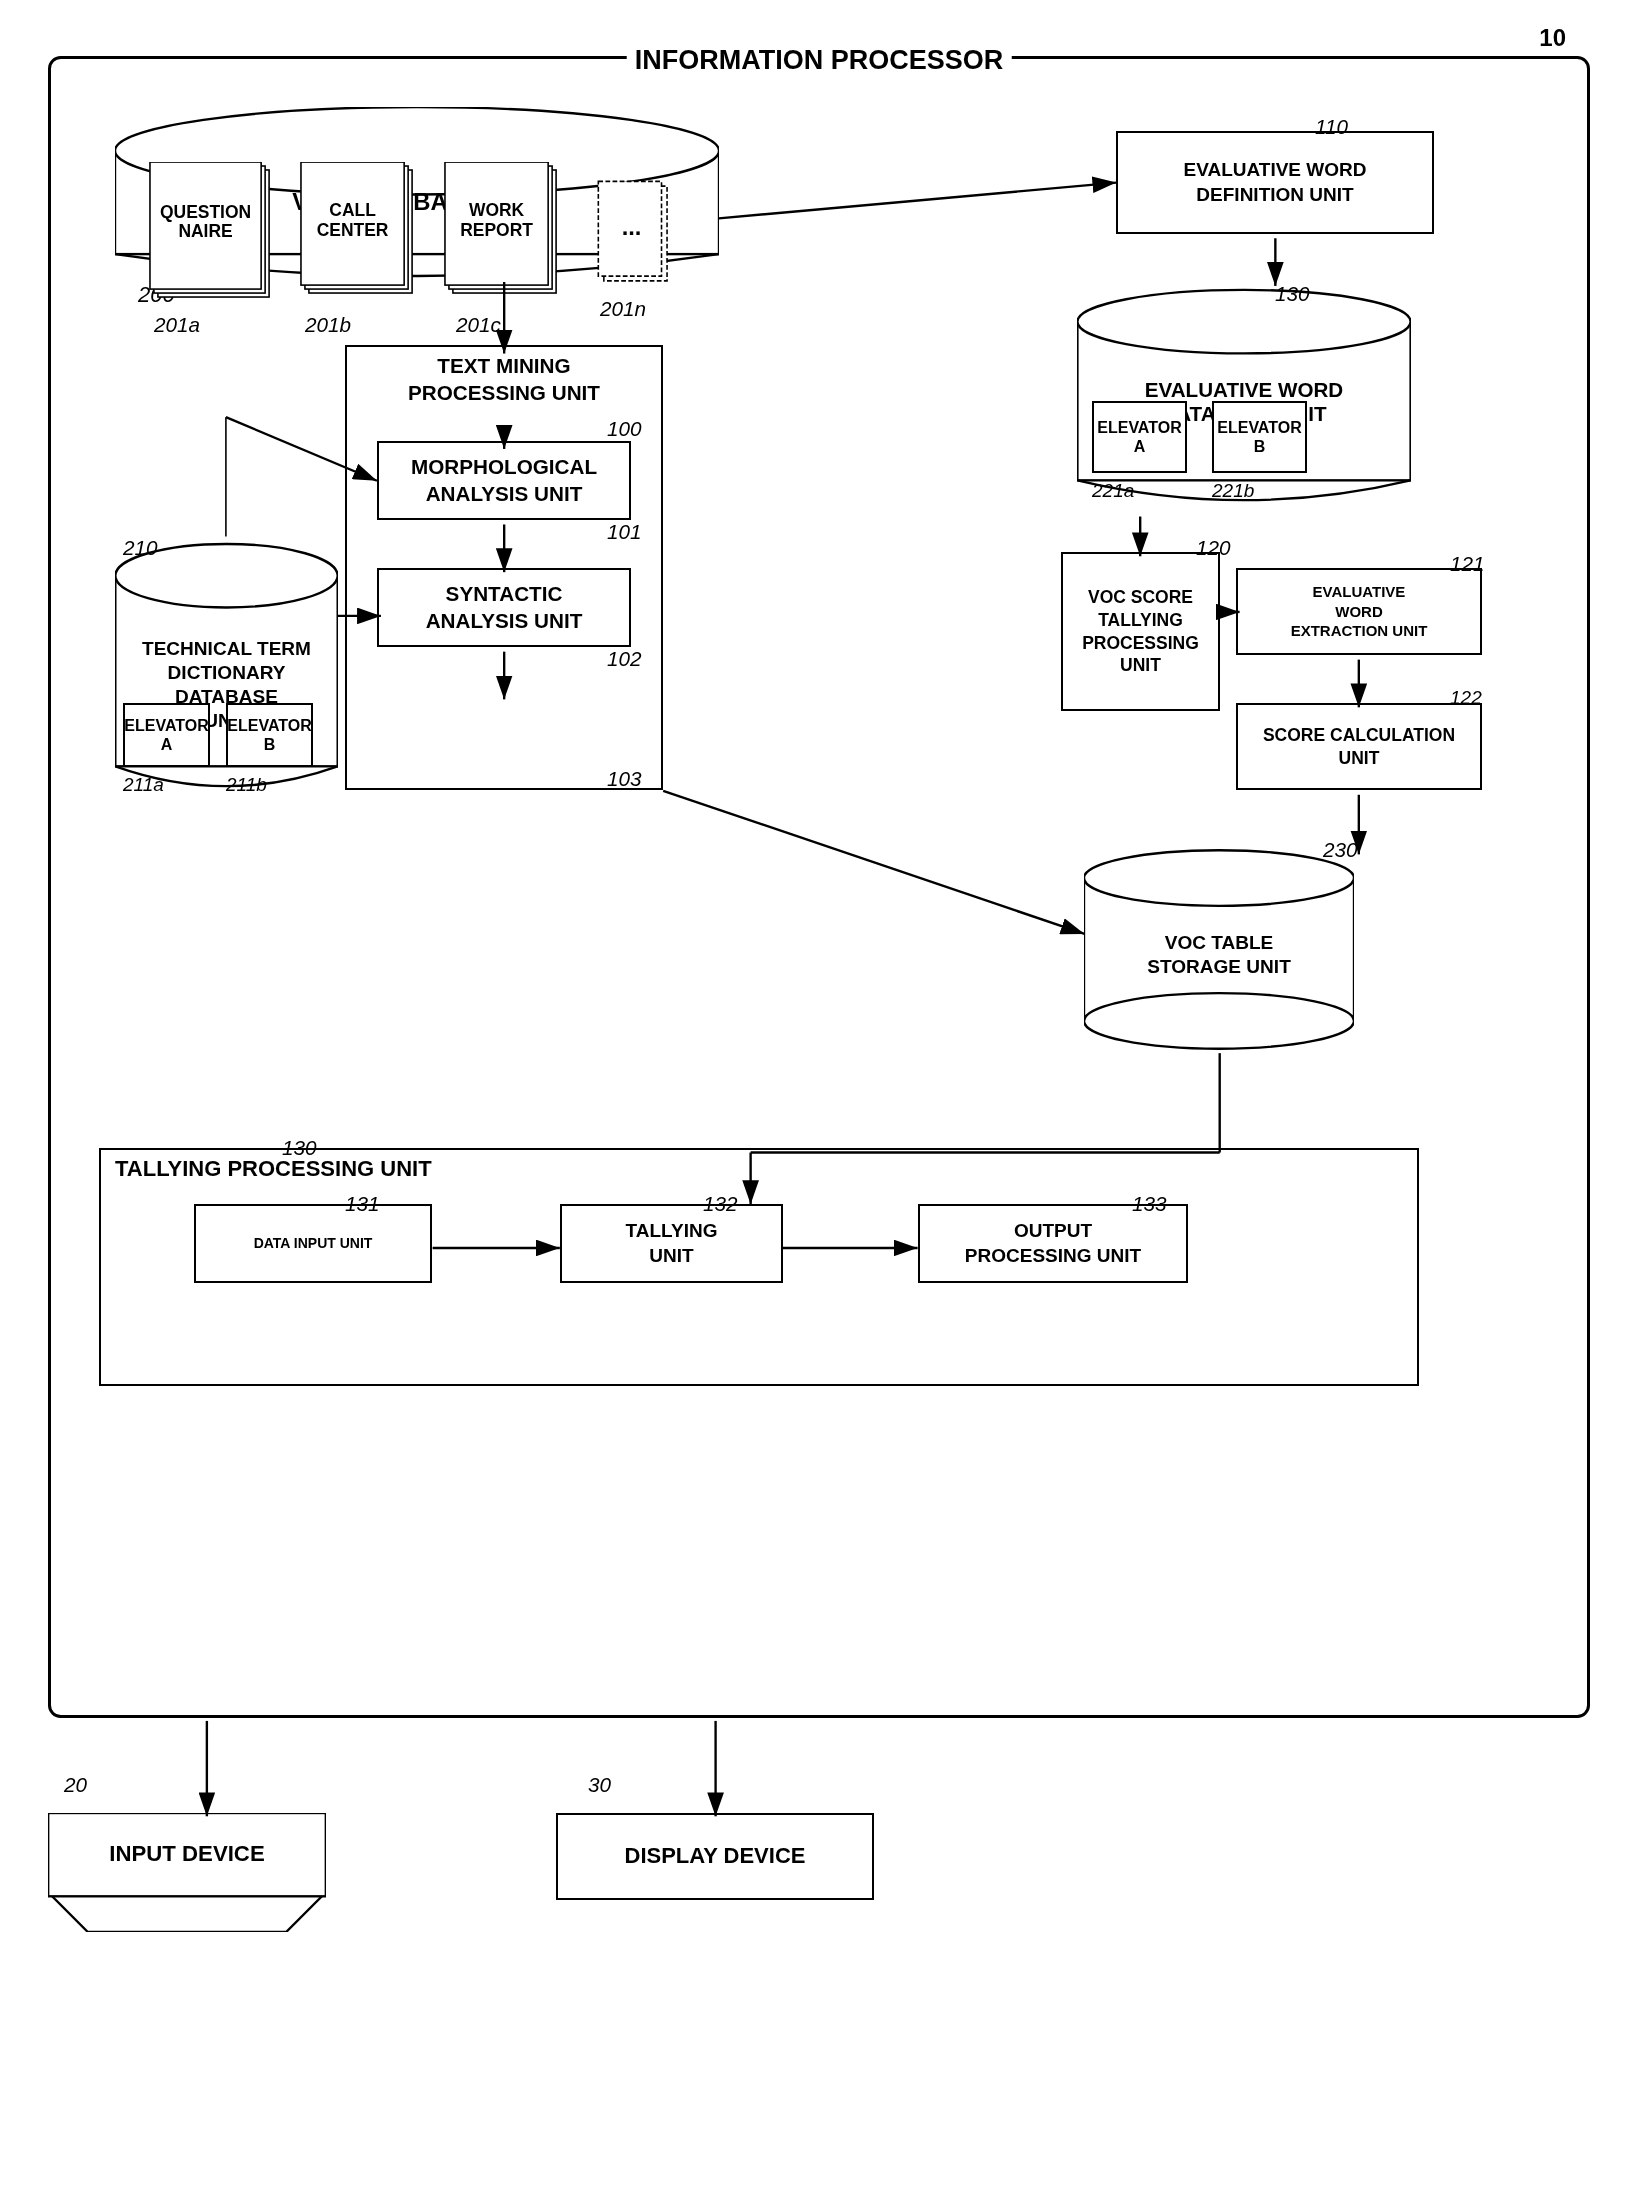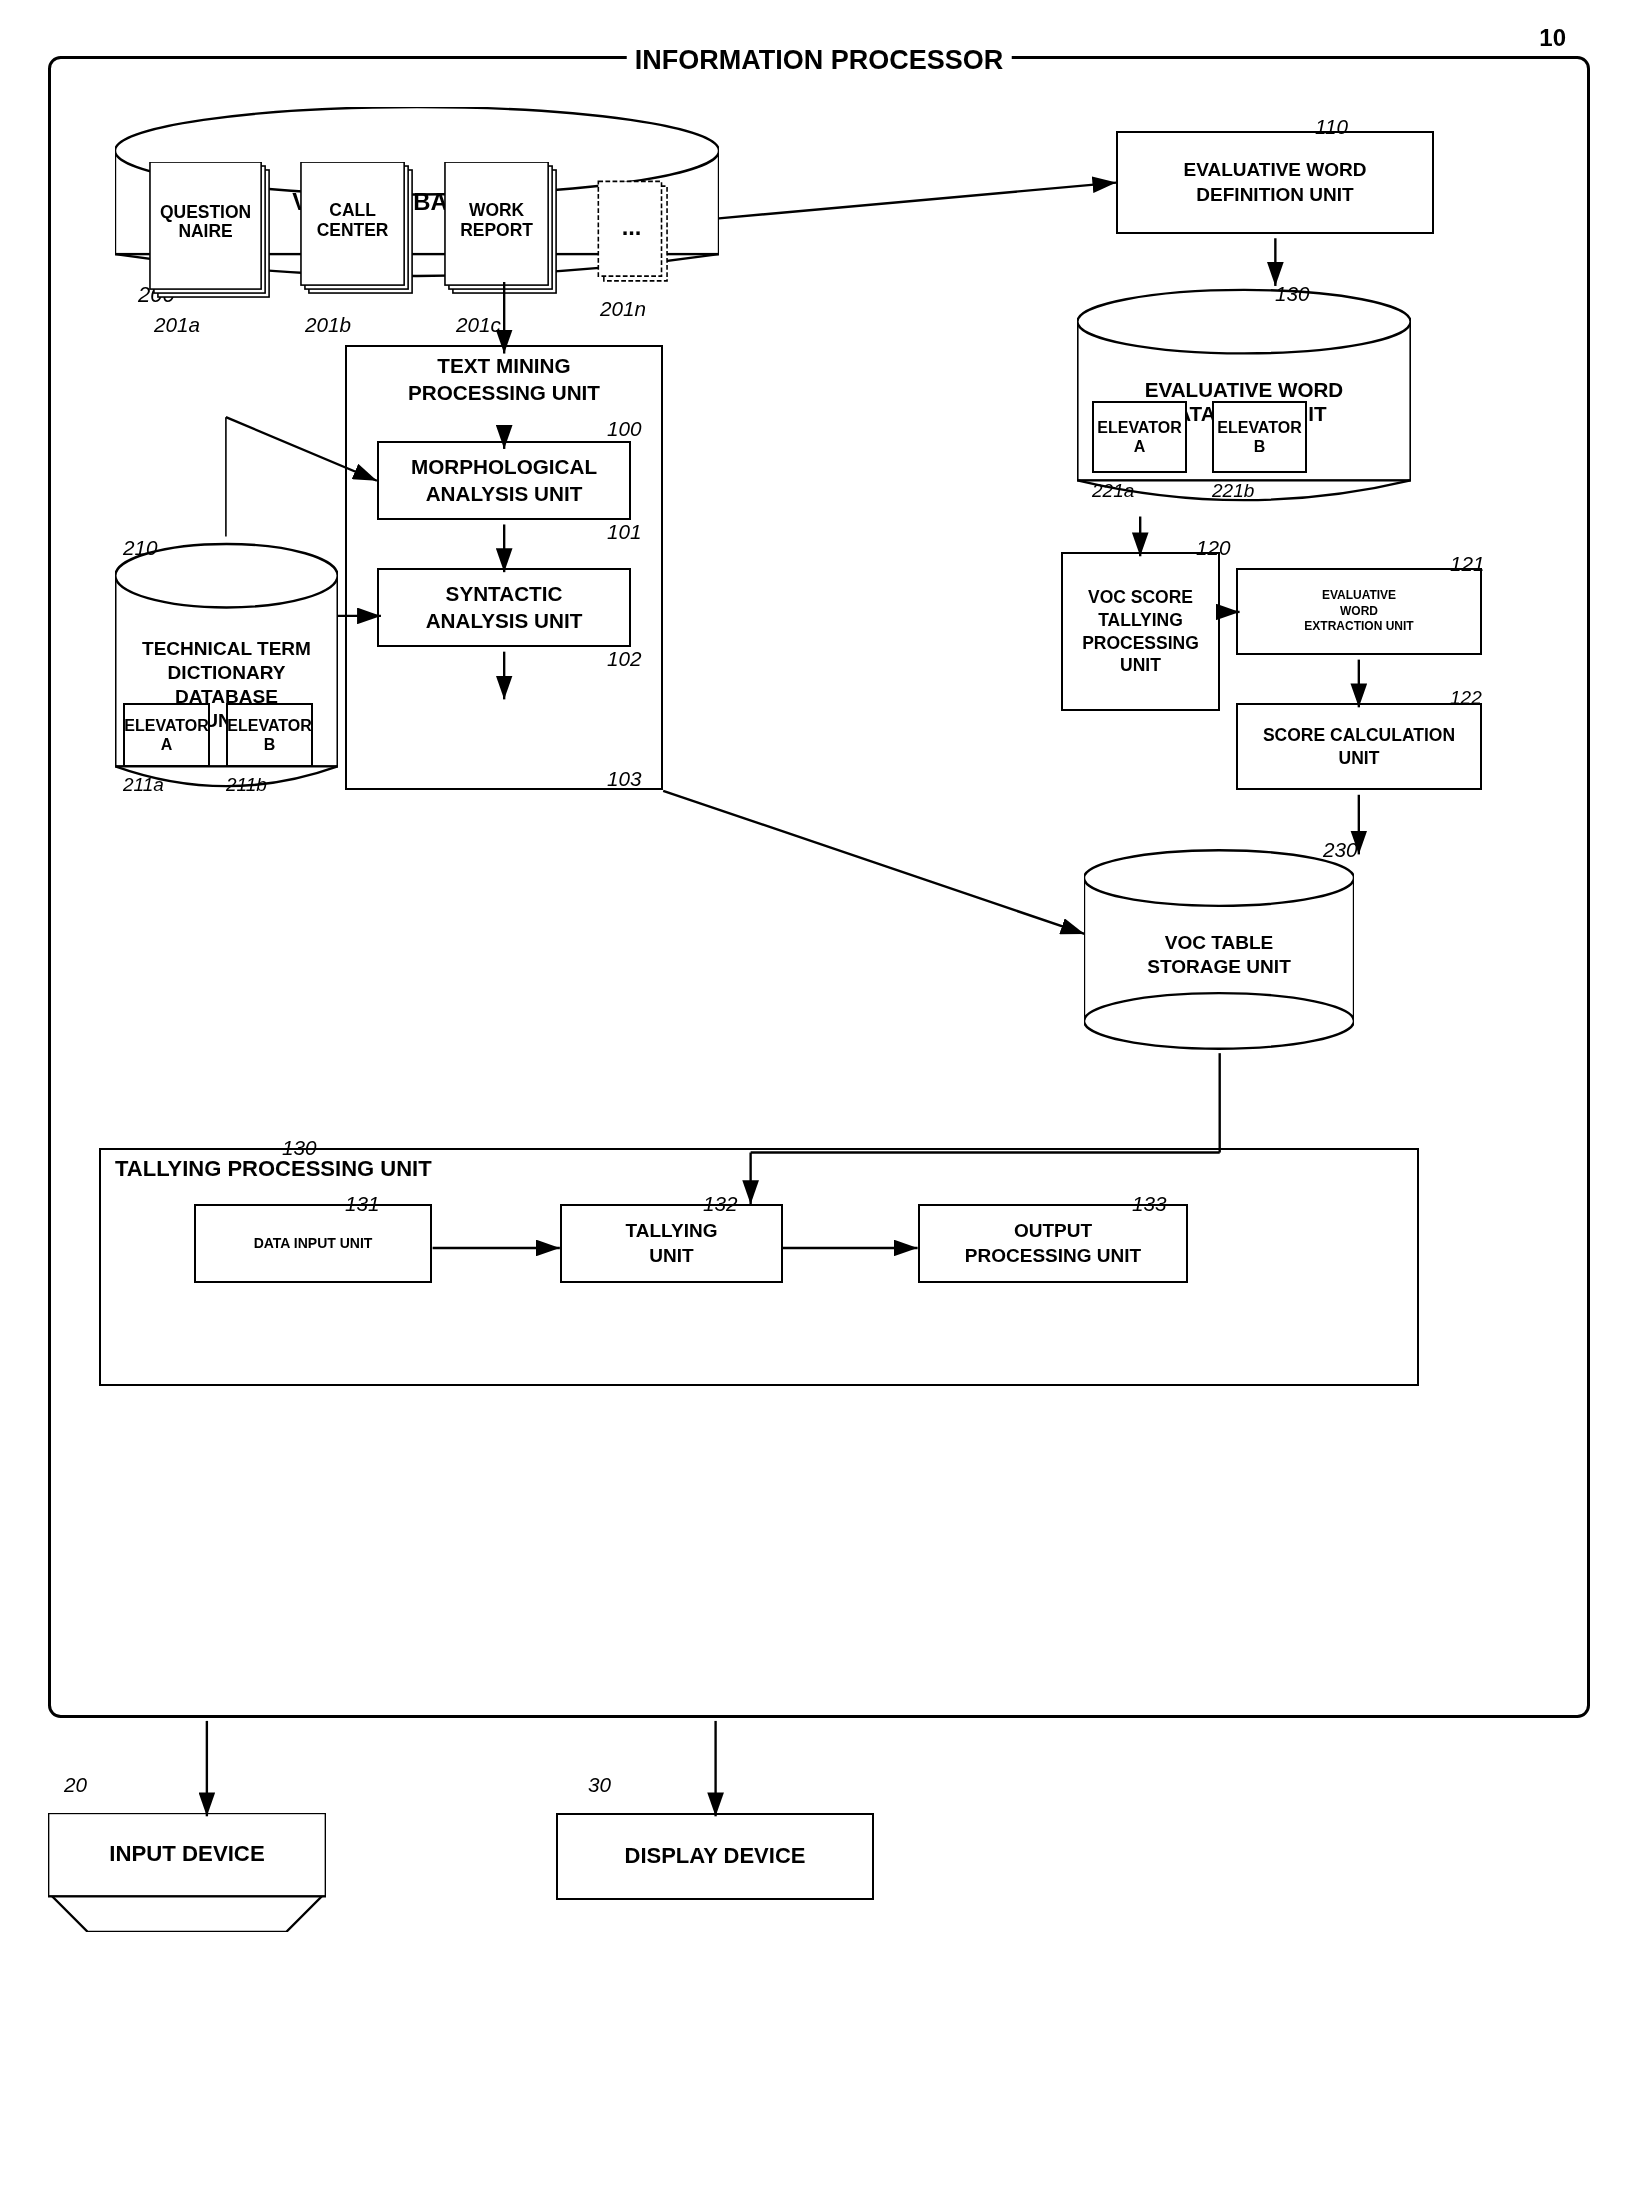--- a/index.html
+++ b/index.html
@@ -233,21 +233,21 @@
     <span class="ref-num" style="top:421px; left:1161px; font-size:19px;">221b</span>
 
     <div class="rect-box" style="top:493px; left:1010px; width:159px; height:159px; font-size:17.5px;">
       <span style="white-space:pre-line;">VOC SCORE
 TALLYING
 PROCESSING
 UNIT</span>
     </div>
     <span class="ref-num" style="top:477px; left:1145px; font-size:20.7px;">120</span>
 
-    <div class="rect-box" style="top:509px; left:1185px; width:246px; height:87px; font-size:12px;">
+    <div class="rect-box" style="top:509px; left:1185px; width:246px; height:87px; font-size:15px;">
       <span style="white-space:pre-line;">EVALUATIVE
 WORD
 EXTRACTION UNIT</span>
     </div>
     <span class="ref-num" style="top:493px; left:1399px; font-size:20.7px;">121</span>
 
     <div class="rect-box" style="top:644px; left:1185px; width:246px; height:87px; font-size:17.5px;">
       <span style="white-space:pre-line;">SCORE CALCULATION
 UNIT</span>
     </div>

